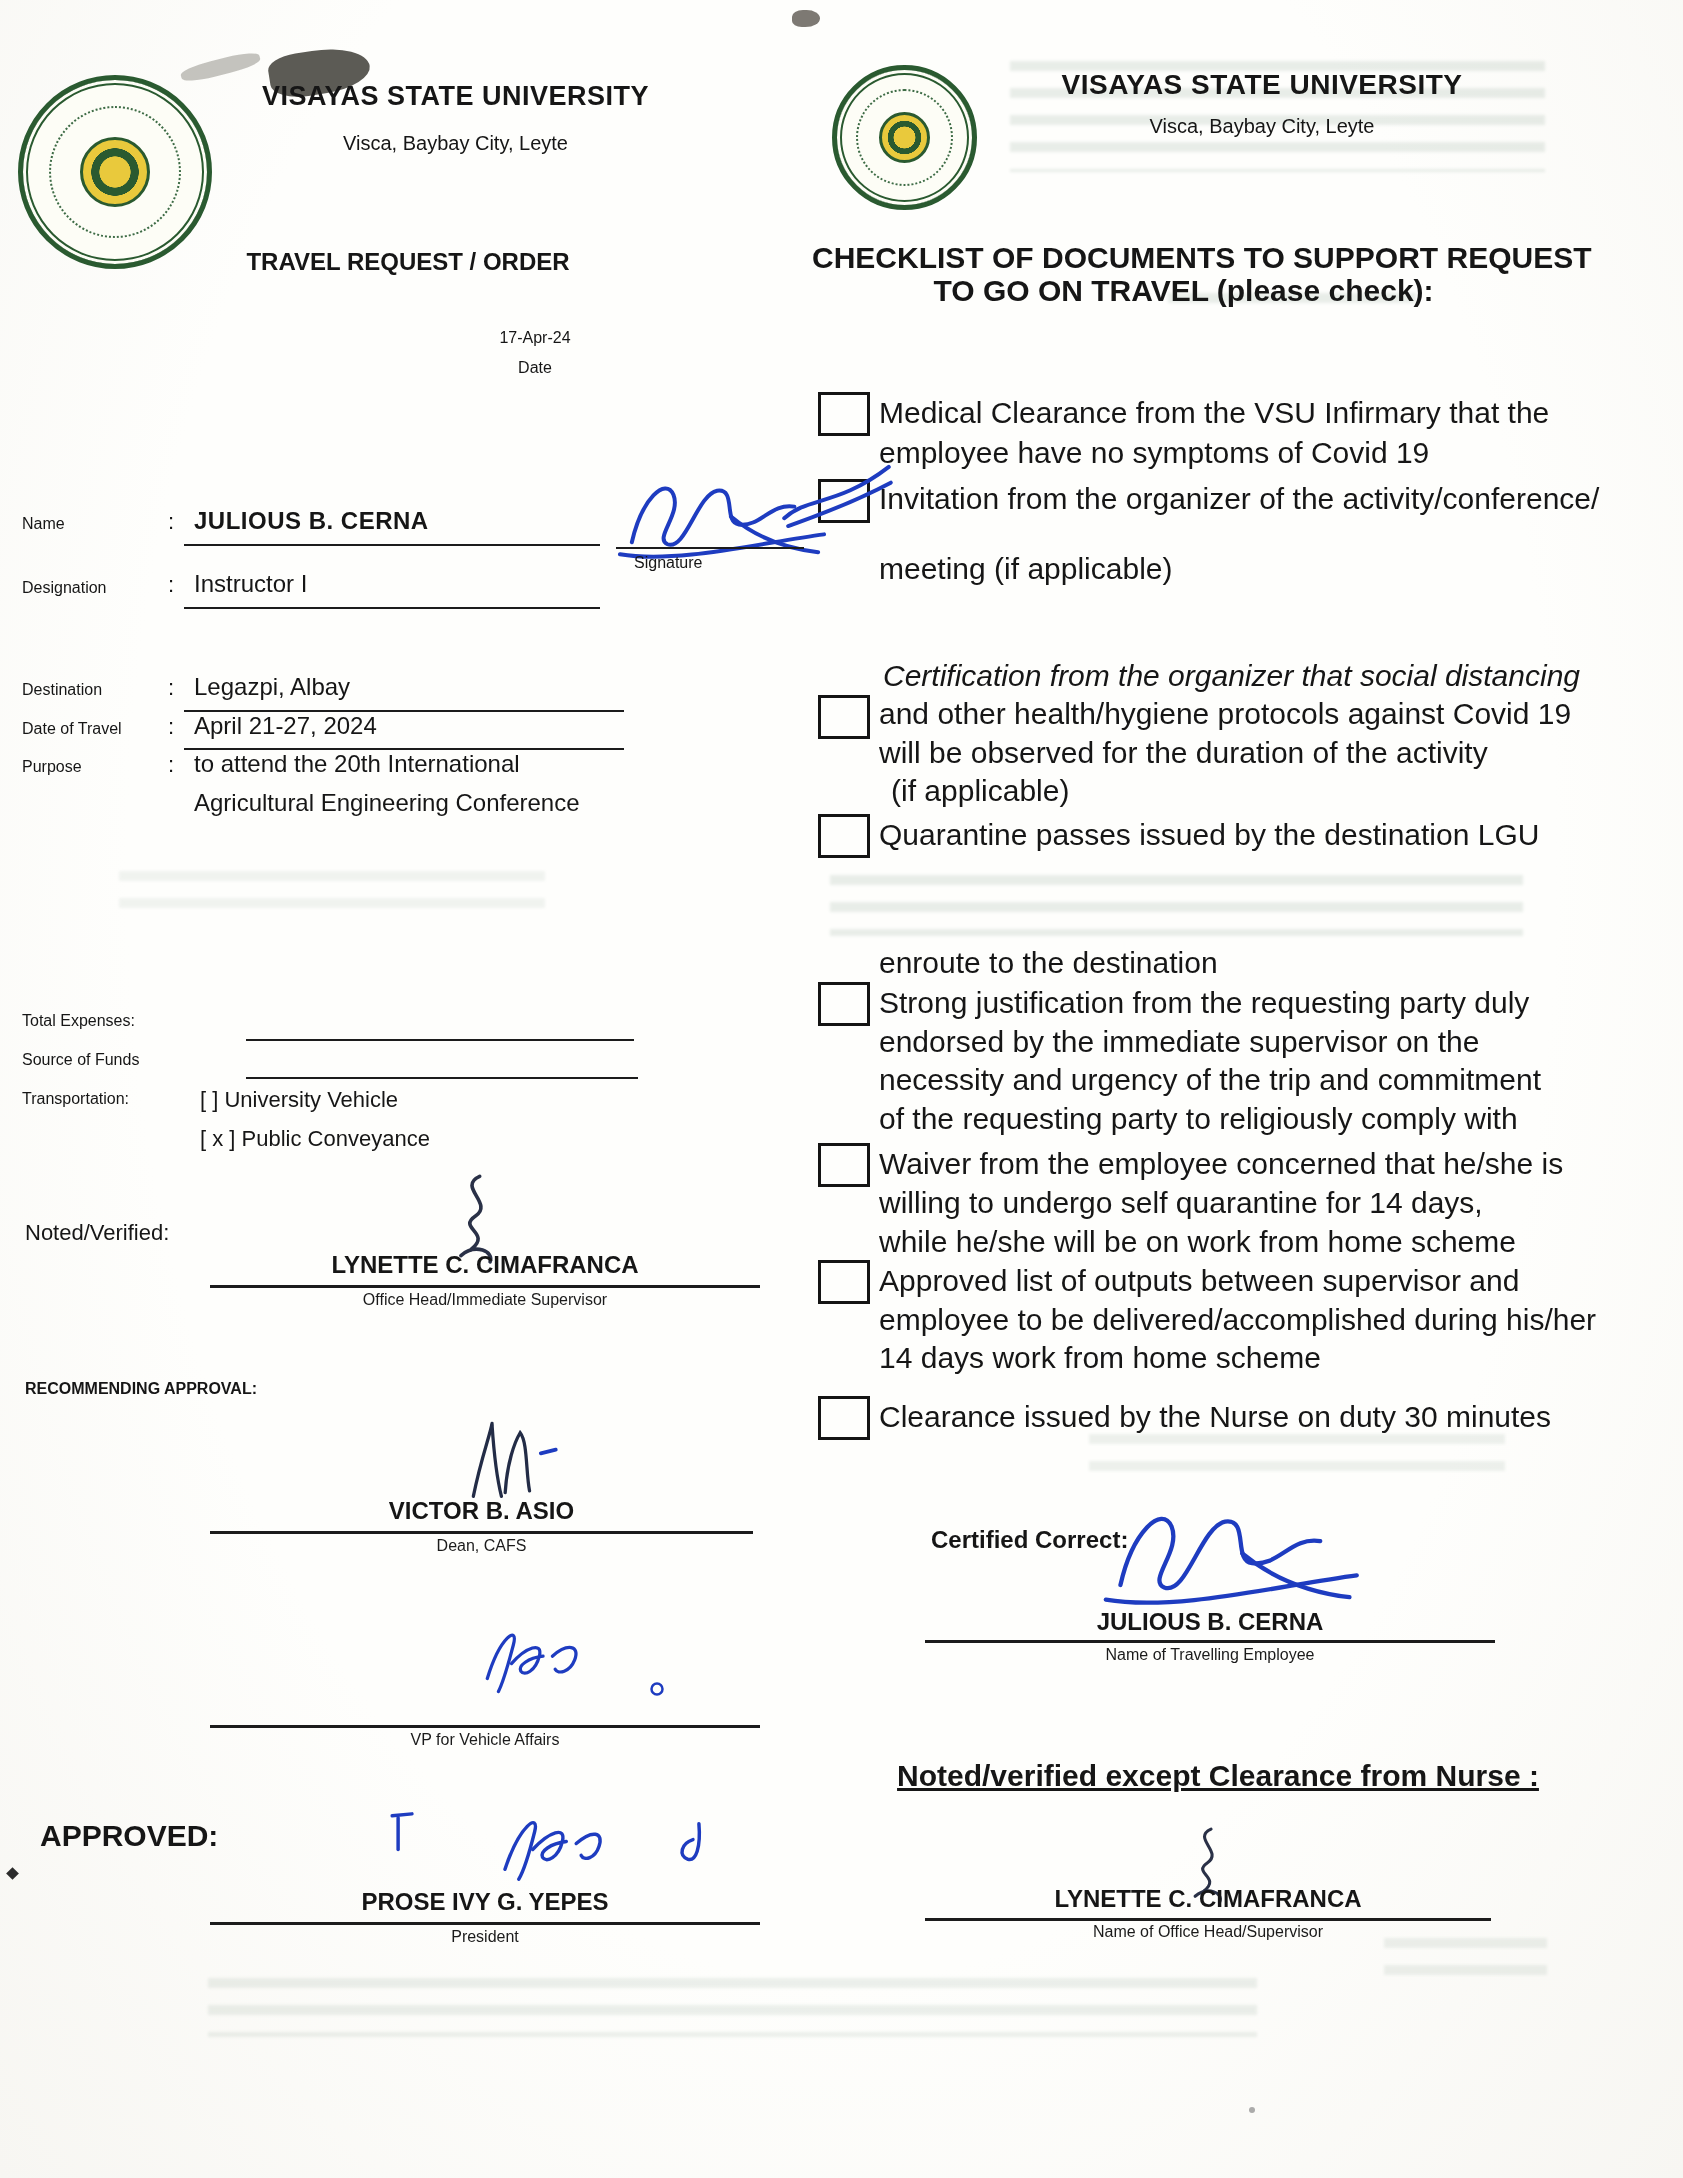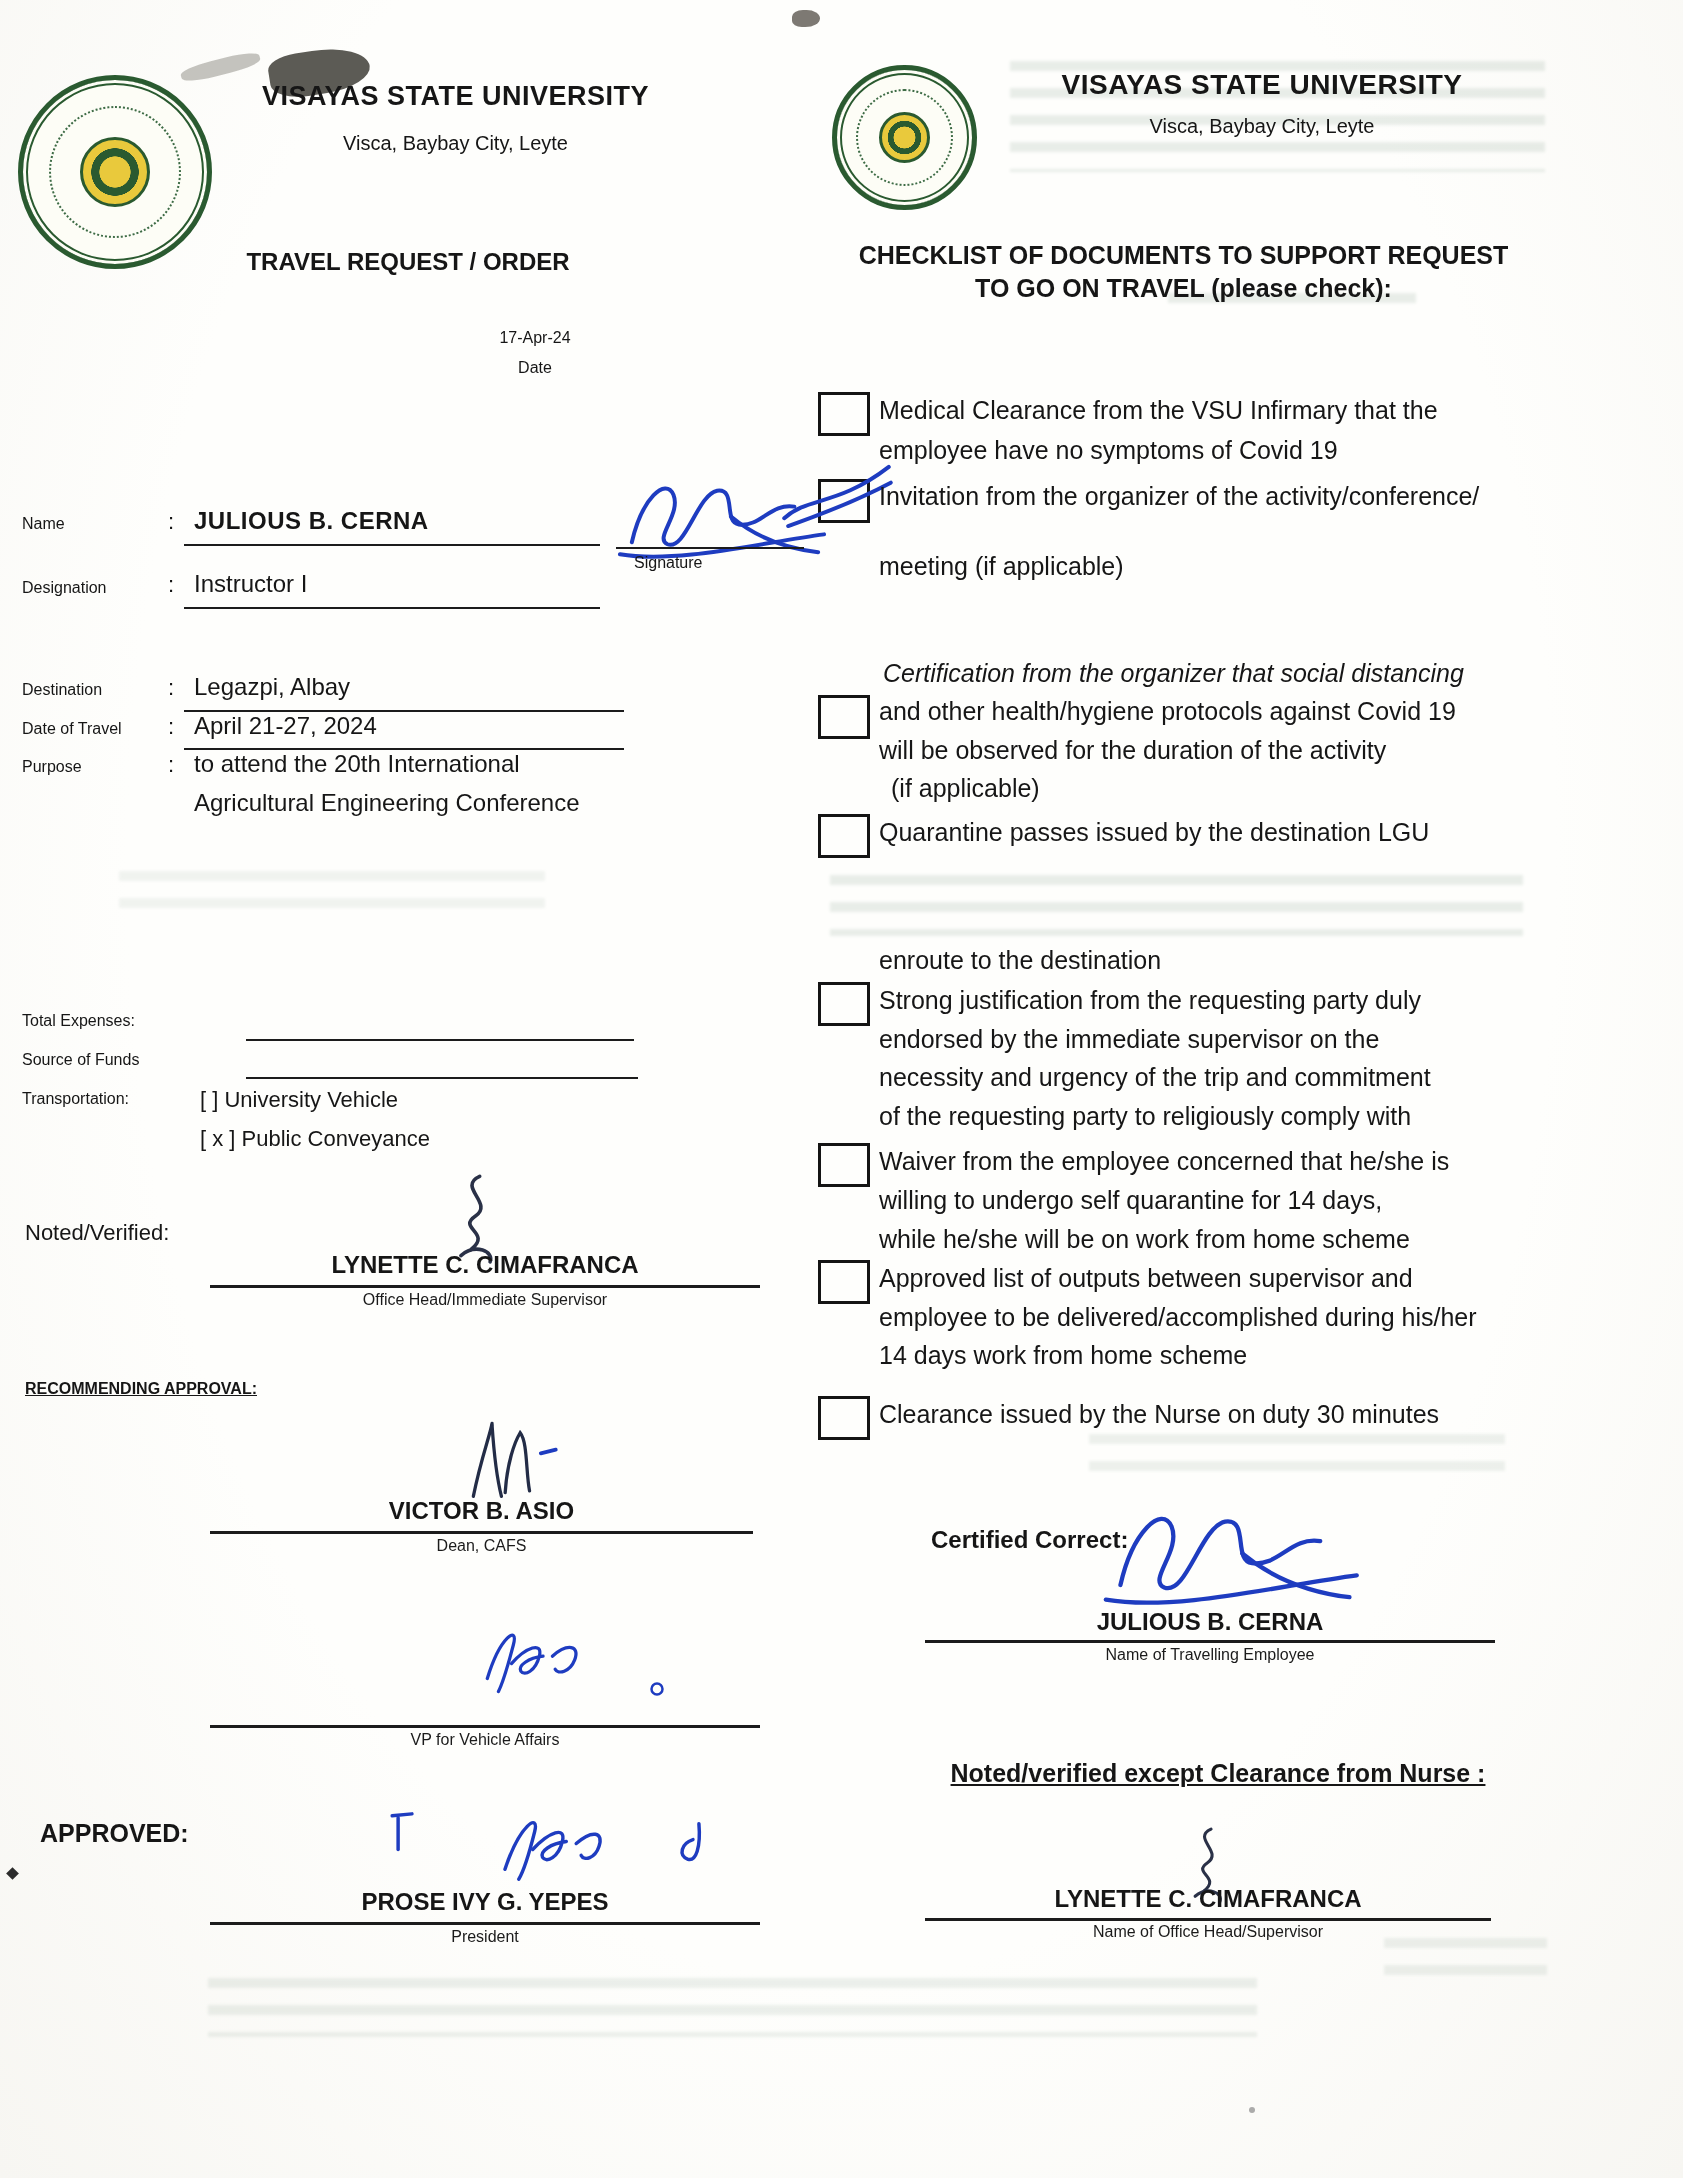--- a/index.html
+++ b/index.html
@@ -10,21 +10,21 @@
     overflow:hidden;
     font-family:"Liberation Sans", sans-serif;
     color:#161616;
   }
   .abs {position:absolute; white-space:nowrap;}
   .b {font-weight:bold;}
   .ctr {text-align:center;}
   .t20 {font-size:20px;}
   .t21 {font-size:16px;}
   .t22 {font-size:22px;}
-  .t23 {font-size:25px;}
+  .t23 {font-size:30px;}
   .t24 {font-size:24px;}
   .t27 {font-size:27px;}
   .t28 {font-size:28px;}
   .hline {position:absolute; height:0; border-top:2px solid #1c1c1c;}
   .cbx {position:absolute; width:46px; height:38px; border:3px solid #141414; background:transparent;}
   .uline-text {text-decoration:underline;}
   
   .seal {position:absolute; border-radius:50%; background:#fdfdf6; border:5px solid #2a5a30; box-shadow:inset 0 0 0 3px #fdfdf6, inset 0 0 0 5px #2a5a30;}
   .seal::before {content:""; position:absolute; inset:14%; border:2px dotted #3d6b45; border-radius:50%;}
   .seal::after {content:""; position:absolute; inset:31%; border-radius:50%; border:3px solid #2a5a30;
@@ -115,21 +115,21 @@
   <svg class="sig" style="left:426px; top:1168px;" width="99" height="99" viewBox="0 0 60 95">
     <g fill="none" stroke="#2a3147" stroke-width="3.5" stroke-linecap="round">
       <path d="M34,8 C12,18 48,34 30,46 C12,58 46,62 26,78"></path>
       <path d="M16,84 C30,72 48,80 44,90"></path>
     </g>
   </svg>
   <div class="abs ctr b t24" style="left:210px; top:1251px; width:550px;">LYNETTE C. CIMAFRANCA</div>
   <div class="hline" style="left:210px; top:1285px; width:550px; border-top-width:3px;"></div>
   <div class="abs ctr t21 caption" style="left:210px; top:1291px; width:550px;">Office Head/Immediate Supervisor</div>
 
-  <div class="abs b t21" style="left:25px; top:1380px;text-decoration:underline;">RECOMMENDING APPROVAL:</div>
+  <div class="abs b t21" style="left:25px; top:1380px;">RECOMMENDING APPROVAL:</div>
 
   <svg class="sig" style="left:436px; top:1414px;" width="129" height="89" viewBox="0 0 130 95">
     <g fill="none" stroke="#232c46" stroke-width="3.5" stroke-linecap="round">
       <path d="M36,88 C44,48 54,22 56,10"></path>
       <path d="M56,12 C58,42 62,72 66,88"></path>
       <path d="M70,84 C72,52 80,30 86,20 C94,30 92,62 96,82"></path>
     </g>
     <path d="M108,42 L124,38" fill="none" stroke="#1e3cc0" stroke-width="4" stroke-linecap="round"></path>
   </svg>
   <div class="abs ctr b t24" style="left:210px; top:1497px; width:543px;">VICTOR B. ASIO</div>

